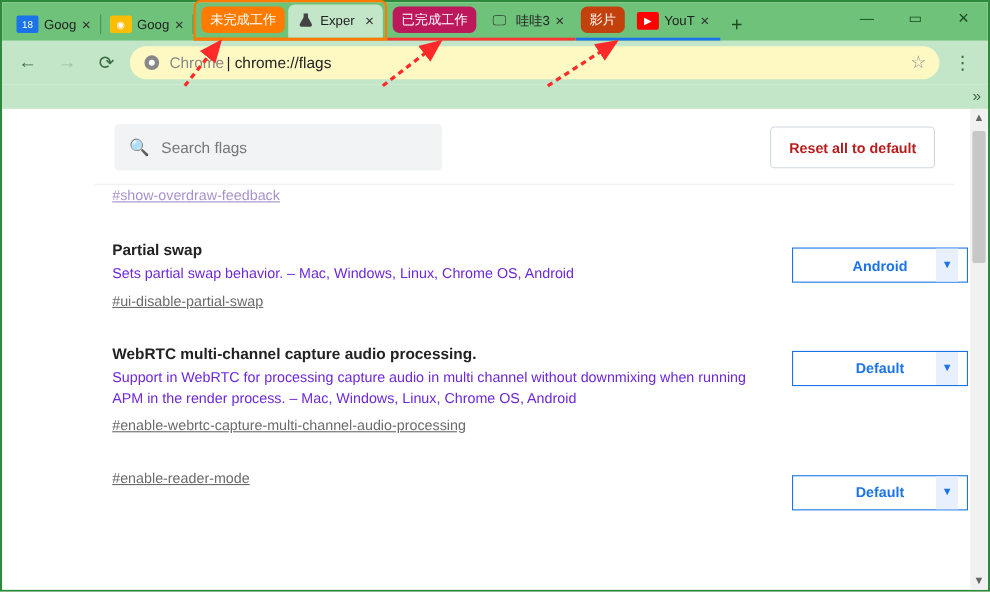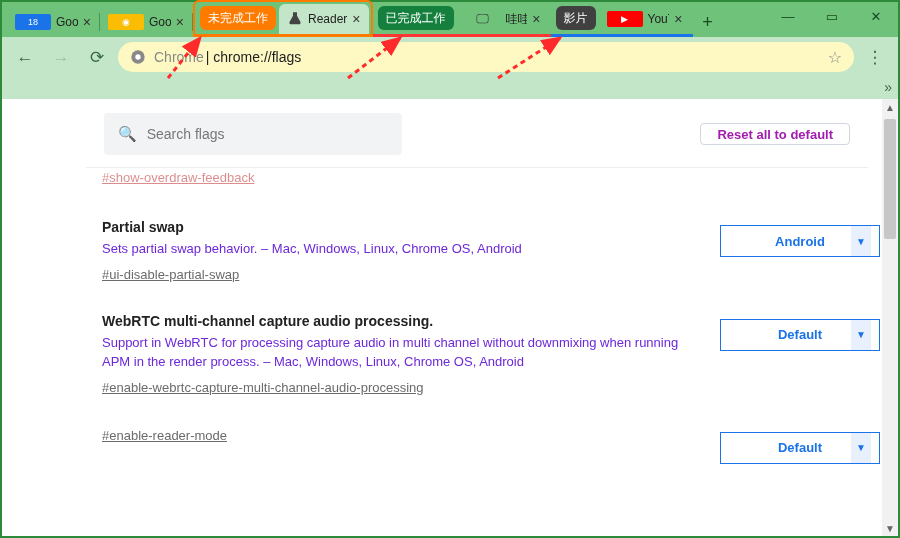--- a/index.html
+++ b/index.html
@@ -4,21 +4,21 @@
 <style>
 *{margin:0;padding:0;box-sizing:border-box;font-family:"Segoe UI",Arial,sans-serif}
 body{width:900px;height:538px;overflow:hidden;background:#fff;position:relative}
 .window{border:2px solid #2e8a3b;height:538px;display:flex;flex-direction:column;background:#fff}
 .titlebar{background:#6fc27a;height:35px;display:flex;align-items:flex-end;position:relative}
 .win-controls{position:absolute;right:0;top:0;display:flex;height:28px}
 .win-btn{width:44px;display:flex;align-items:center;justify-content:center;color:#1a4a20;font-size:13px}
 .tabstrip{display:flex;align-items:flex-end;height:35px;padding-left:5px;gap:0}
 .tab{height:30px;display:flex;align-items:center;padding:0 8px;font-size:12px;color:#222;position:relative;min-width:82px;max-width:92px;border-top-left-radius:6px;border-top-right-radius:6px;gap:5px}
 .tab.active{background:#c3e6c8}
-.tab .favicon{width:36px;height:16px;border-radius:2px;display:flex;align-items:center;justify-content:center;font-size:9px;color:#fff;flex-shrink:0}
+.tab .favicon{width:20px;height:16px;border-radius:2px;display:flex;align-items:center;justify-content:center;font-size:9px;color:#fff;flex-shrink:0}
 .tab .tlabel{white-space:nowrap;overflow:hidden;text-overflow:clip;flex:1}
 .tab .tx{font-size:14px;color:#333;flex-shrink:0;line-height:1}
 .tab-sep{width:1px;height:18px;background:#4a9454;margin-bottom:6px}
 .group-pill{height:22px;border-radius:6px;padding:12px 8px;font-size:12px;color:#fff;display:flex;align-items:center;margin:0 3px 4px 3px;white-space:nowrap}
 .group-wrap{display:flex;align-items:flex-end;border-bottom:3px solid transparent;border-radius:6px 6px 0 0;padding:2px 2px 0 2px}
 .newtab{width:30px;height:30px;display:flex;align-items:center;justify-content:center;font-size:18px;color:#1a4a20}
 .toolbar{background:#c3e6c8;height:40px;display:flex;align-items:center;padding:0 8px;gap:6px}
 .nav-btn{width:30px;height:30px;display:flex;align-items:center;justify-content:center;color:#3a6b40;font-size:17px}
 .omnibox{flex:1;height:30px;background:#fef9c3;border-radius:15px;display:flex;align-items:center;padding:0 12px;gap:8px;font-size:14px;color:#555}
 .omnibox .site-icon{width:16px;height:16px}
@@ -27,23 +27,23 @@
 .star-icon{margin-left:auto;color:#888;font-size:16px}
 .bookmark-bar{background:#c3e6c8;height:22px;position:relative}
 .bm-chevron{position:absolute;right:6px;top:2px;color:#3a6b40;font-size:14px}
 .content{flex:1;background:#fff;position:relative;overflow:hidden}
 .scrollbar{position:absolute;right:0;top:0;width:16px;height:100%;background:#f1f1f1}
 .scroll-thumb{position:absolute;right:2px;top:20px;width:12px;height:120px;background:#c7c7c7;border-radius:2px}
 .scroll-arrow{position:absolute;width:16px;height:16px;display:flex;align-items:center;justify-content:center;font-size:10px;color:#666}
 .flags-header{position:sticky;top:0;background:#fff;padding:14px 18px 12px 18px;display:flex;align-items:center;gap:14px;border-bottom:1px solid #eee}
 .search-box{flex:1;height:42px;background:#f1f3f4;border-radius:4px;display:flex;align-items:center;padding:0 14px;gap:10px;color:#777;font-size:14px;max-width:520px}
 .search-box .mag{color:#777;font-size:15px}
-.reset-btn{height:22px;border:1px solid #d0d7de;border-radius:4px;background:#fff;color:#a21caf;font-size:13px;font-weight:600;padding:4px 16px;display:flex;align-items:center}
+.reset-btn{height:38px;border:1px solid #d0d7de;border-radius:4px;background:#fff;color:#b91c1c;font-size:13px;font-weight:600;padding:4px 16px;display:flex;align-items:center}
 .flags-body{padding:4px 18px 20px 100px}
-.anchor-link{color:#b91c1c;text-decoration:underline line-through;font-size:13px;display:inline-block;margin:4px 0 28px 0}
+.anchor-link{color:#4c1d95;text-decoration:underline line-through;font-size:13px;display:inline-block;margin:4px 0 28px 0}
 .flag-item{display:flex;gap:20px;margin-bottom:30px;max-width:780px}
 .flag-text{flex:1}
 .flag-title{font-size:14px;font-weight:700;color:#222;margin-bottom:4px}
 .flag-desc{font-size:13px;color:#6d28d9;line-height:1.5;margin-bottom:6px}
 .flag-anchor{font-size:13px;color:#6b6b6b;text-decoration:underline}
 .flag-select{width:160px;height:32px;border:1px solid #1a73e8;background:#fff;color:#1a73e8;font-size:13px;font-weight:600;display:flex;align-items:center;justify-content:center;position:relative;align-self:flex-start;margin-top:6px}
 .flag-select .caret{position:absolute;right:8px;top:0;bottom:0;width:20px;background:#e8f0fe;display:flex;align-items:center;justify-content:center;color:#1a73e8;font-size:10px}
 .annotation-arrow{position:absolute;pointer-events:none}
 svg.flask{width:16px;height:16px}
 </style>
@@ -73,36 +73,36 @@
         <span class="tx">×</span>
       </div>
       <div class="tab-sep"></div>
 
       <div class="group-wrap" style="border:2px solid #ff7b00;border-bottom:3px solid #ff7b00;background:transparent">
         <div class="group-pill" style="background:#ff7b00">未完成工作</div>
         <div class="tab active" style="min-width:86px">
           <svg class="flask" viewBox="0 0 24 24">
               <path fill="#444" d="M9 2v5l-5 9c-1 2 0 4 2 4h12c2 0 3-2 2-4l-5-9V2h-6z"></path>
             </svg>
-          <span class="tlabel">Reader</span>
+          <span class="tlabel">Exper</span>
           <span class="tx">×</span>
         </div>
       </div>
 
       <div class="group-wrap" style="border-bottom:3px solid #ff3535">
-        <div class="group-pill" style="background:#15803d">已完成工作</div>
+        <div class="group-pill" style="background:#be185d">已完成工作</div>
         <div class="tab" style="min-width:80px">
           <span class="favicon" style="background:transparent;color:#333;font-size:13px">🖵</span>
           <span class="tlabel">哇哇3</span>
           <span class="tx">×</span>
         </div>
       </div>
 
       <div class="group-wrap" style="border-bottom:3px solid #1a73e8">
-        <div class="group-pill" style="background:#404040">影片</div>
+        <div class="group-pill" style="background:#c2410c">影片</div>
         <div class="tab" style="min-width:80px">
           <span class="favicon" style="background:#ff0000">▶</span>
           <span class="tlabel">YouT</span>
           <span class="tx">×</span>
         </div>
       </div>
 
       <div class="newtab">+</div>
     </div>
   </div>

